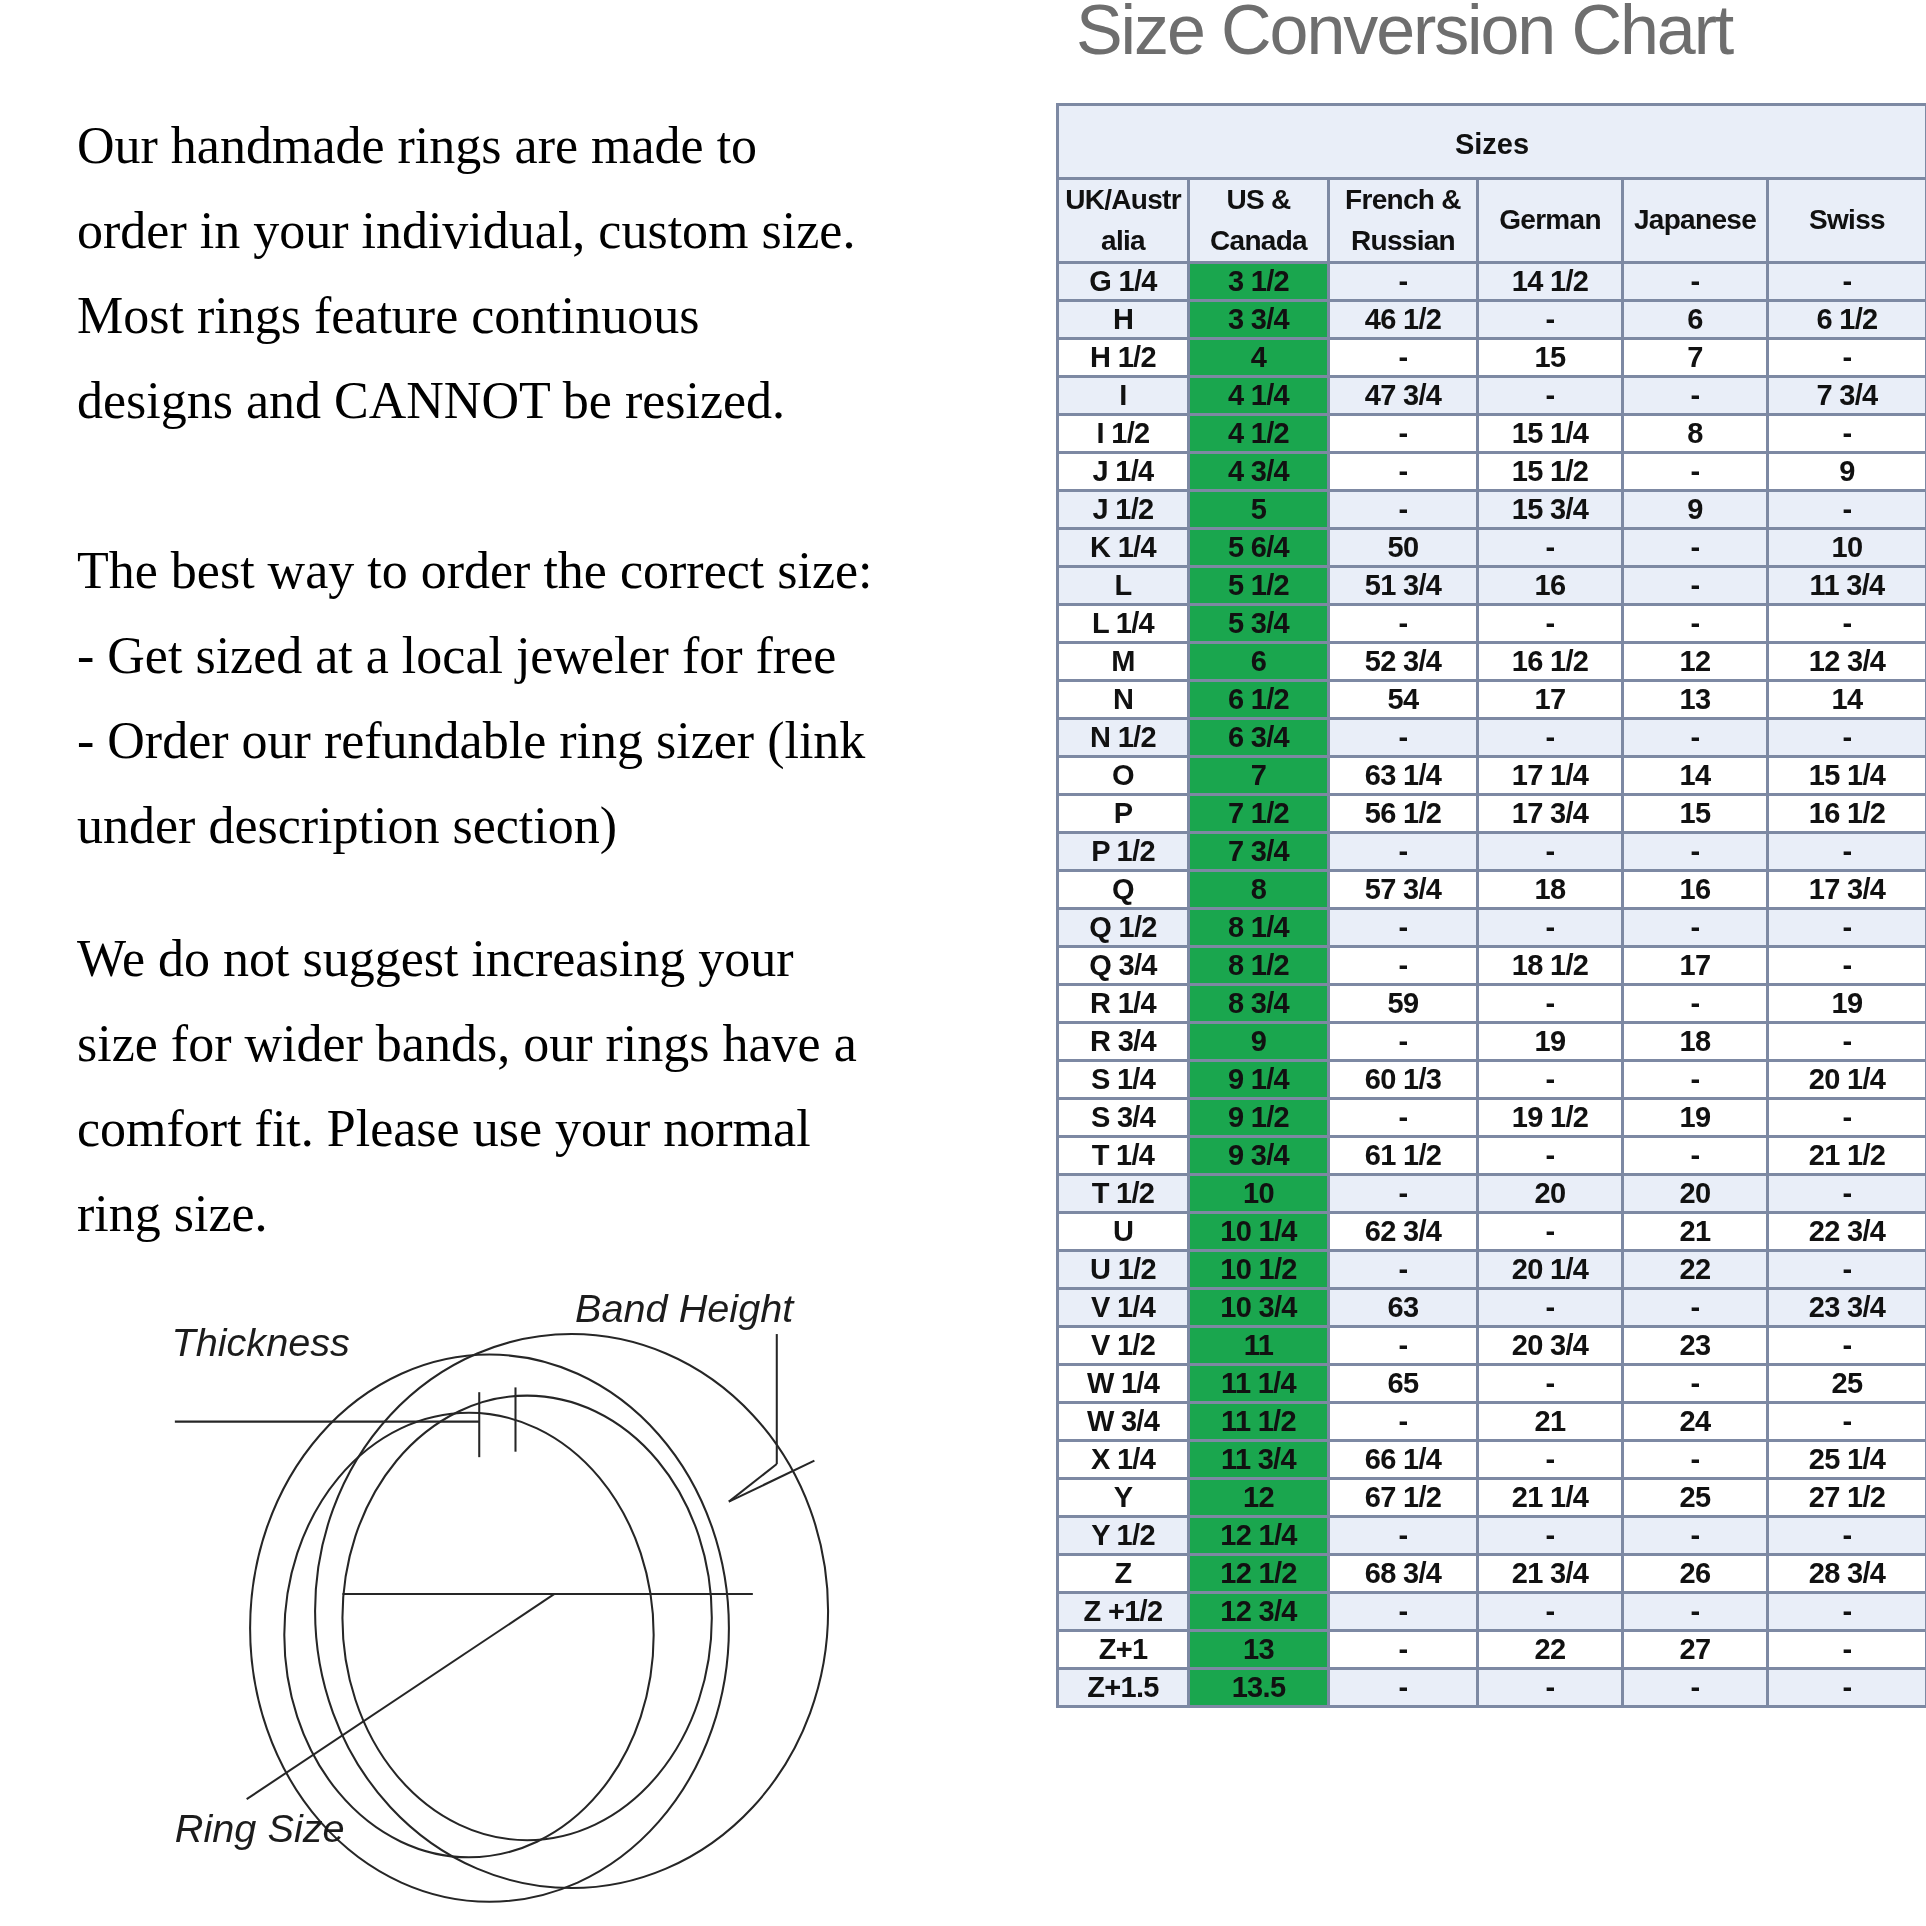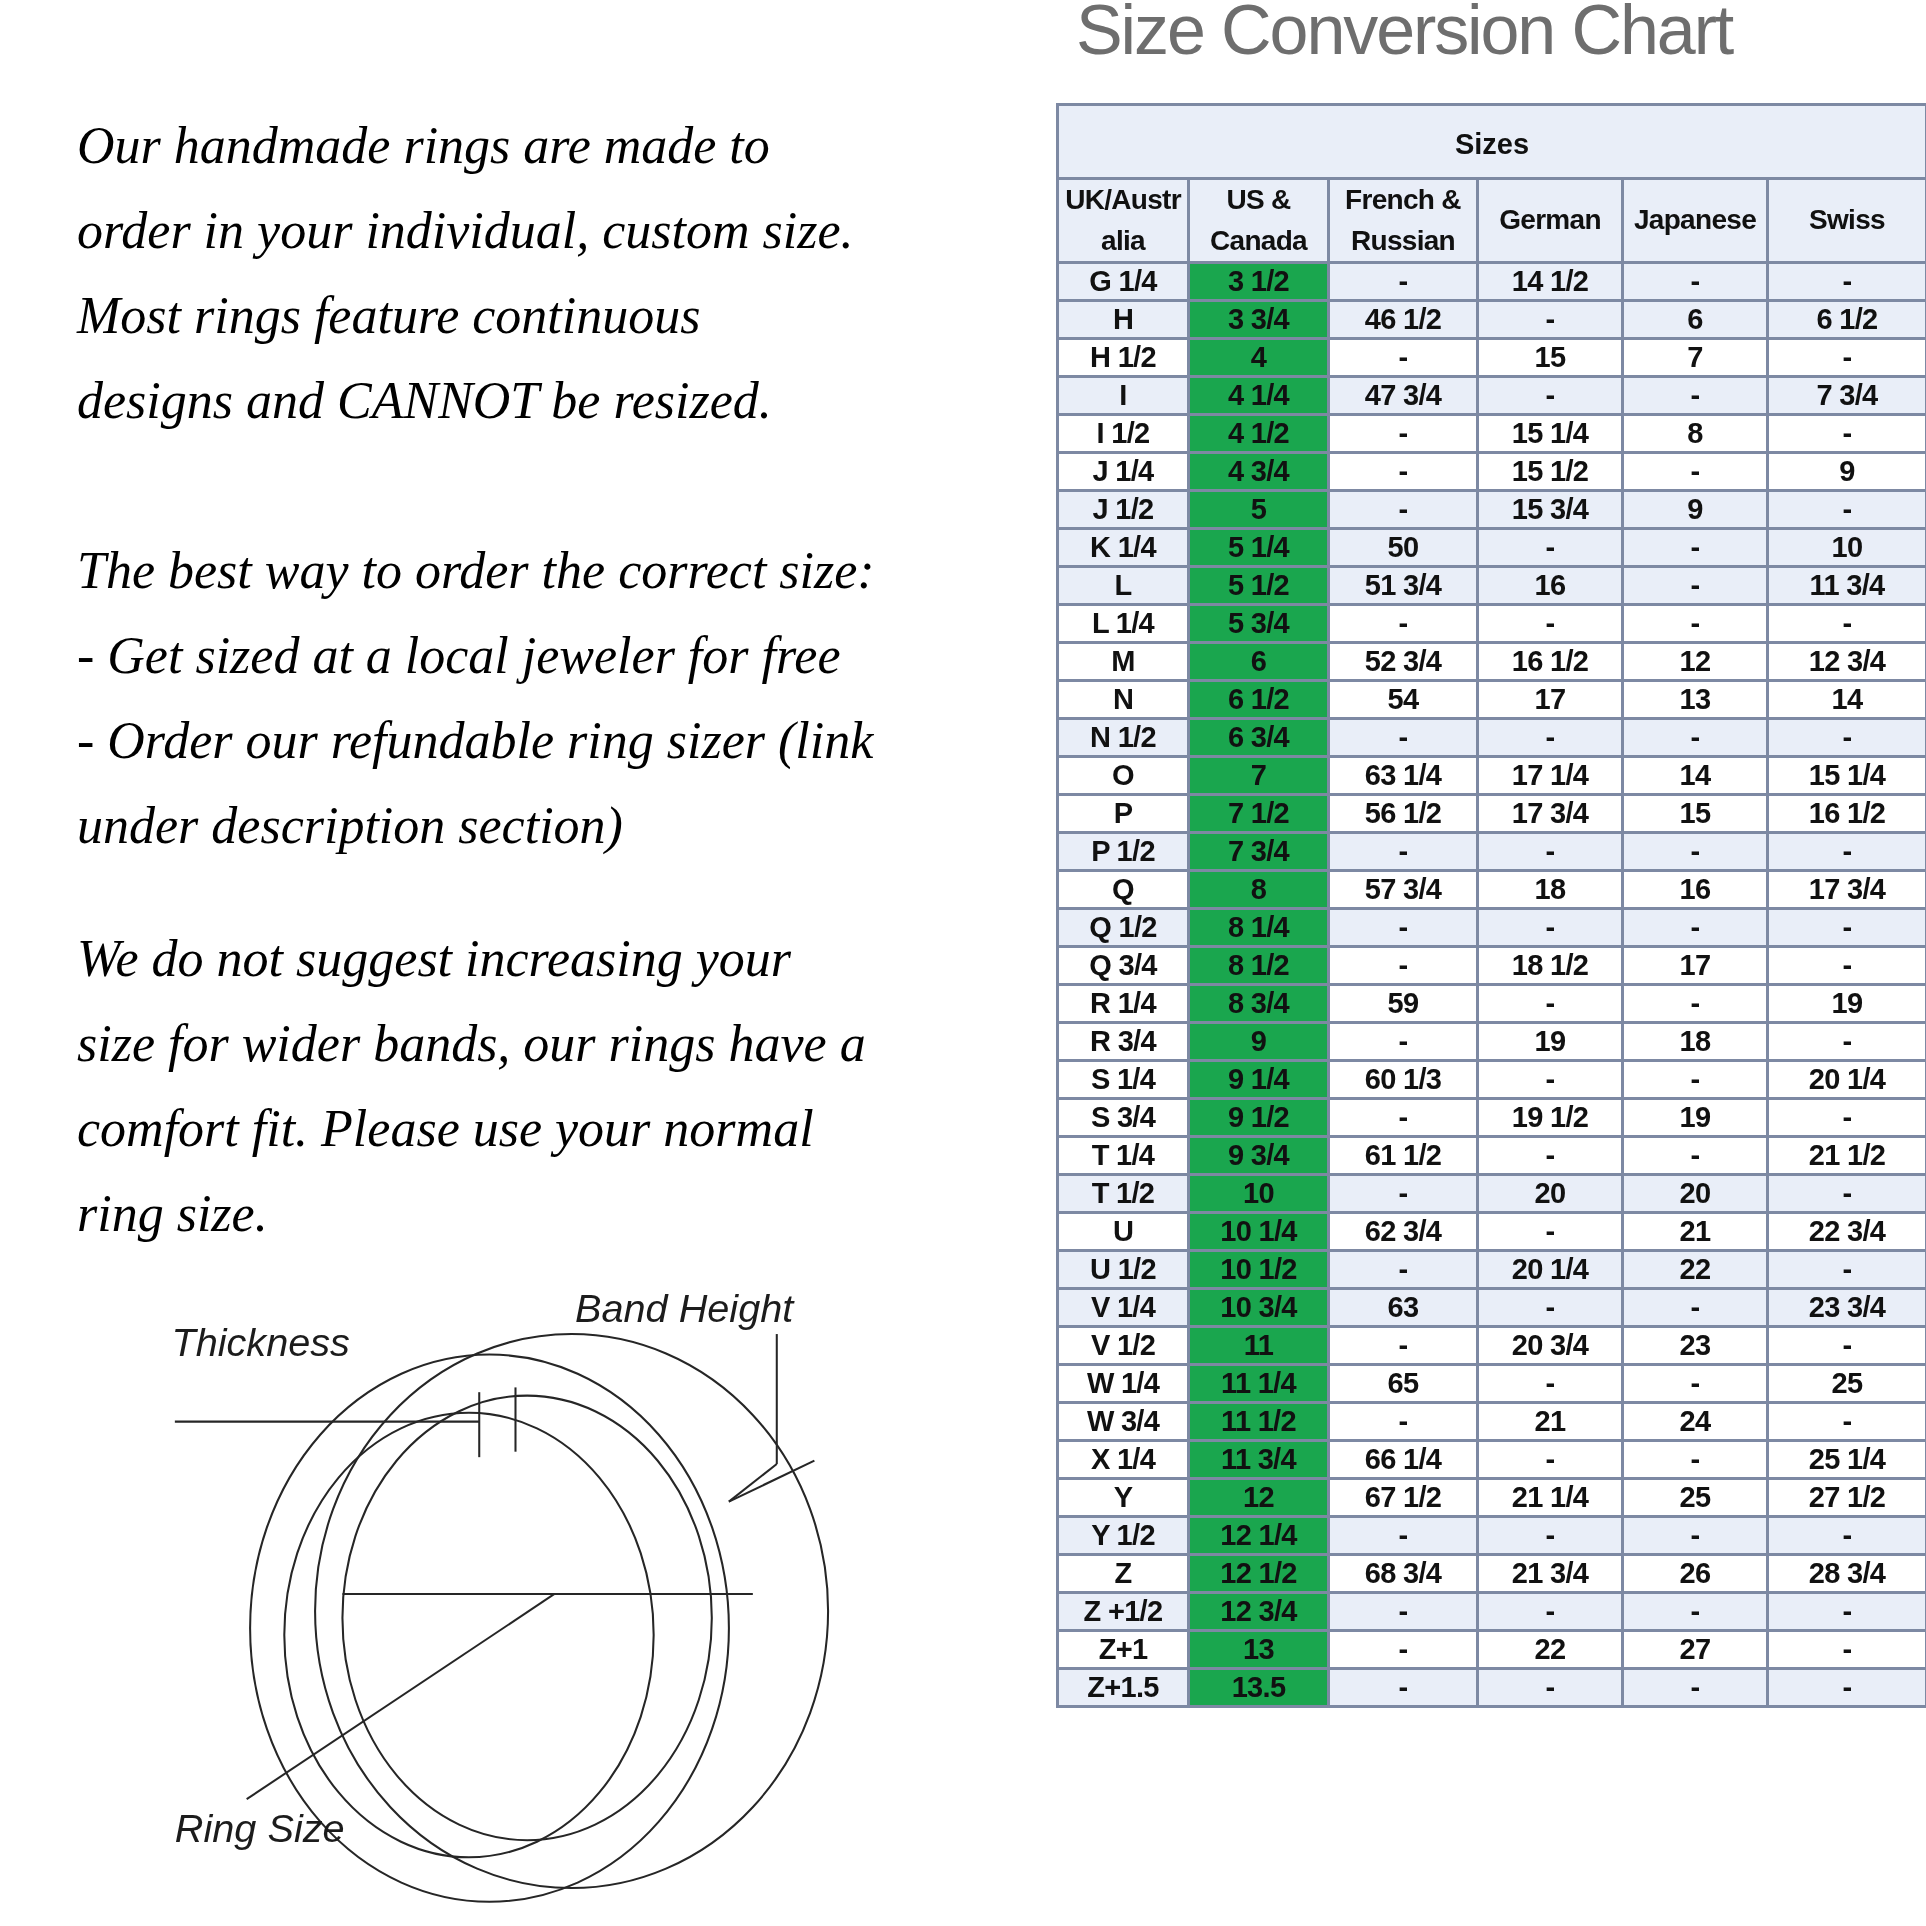--- a/index.html
+++ b/index.html
@@ -14,21 +14,21 @@
   body{
     width:1926px;height:1926px;position:relative;background:#ffffff;
     overflow:hidden;font-family:"Liberation Sans",sans-serif;color:var(--ink);
   }
 
   
   .left-panel{position:absolute;left:77px;top:103px;width:982px;}
   .para{
     font-family:"Liberation Serif",serif;
     font-size:52px;line-height:85px;white-space:pre-line;
-    color:#000;margin:0 0 85px 0;font-style:italic;
+    color:#000;margin:0 0 85px 0;
   }
   .para.tight{margin-bottom:48px;}
 
   
   .diagram{position:absolute;left:62px;top:1238px;width:855px;height:688px;font-style:italic;}
   .diagram svg{display:block;width:100%;height:100%;}
   .diagram text{
     font-family:"Liberation Sans",sans-serif;font-size:58px;fill:#1c1c1c;
   }
 
@@ -191,21 +191,21 @@
       <tr class="shade">
         <td>J 1/2</td>
         <td class="green">5</td>
         <td>-</td>
         <td>15 3/4</td>
         <td>9</td>
         <td>-</td>
       </tr>
       <tr class="shade">
         <td>K 1/4</td>
-        <td class="green">5 1/4</td>
+        <td class="green">5 6/4</td>
         <td>50</td>
         <td>-</td>
         <td>-</td>
         <td>10</td>
       </tr>
       <tr class="shade">
         <td>L</td>
         <td class="green">5 1/2</td>
         <td>51 3/4</td>
         <td>16</td>

